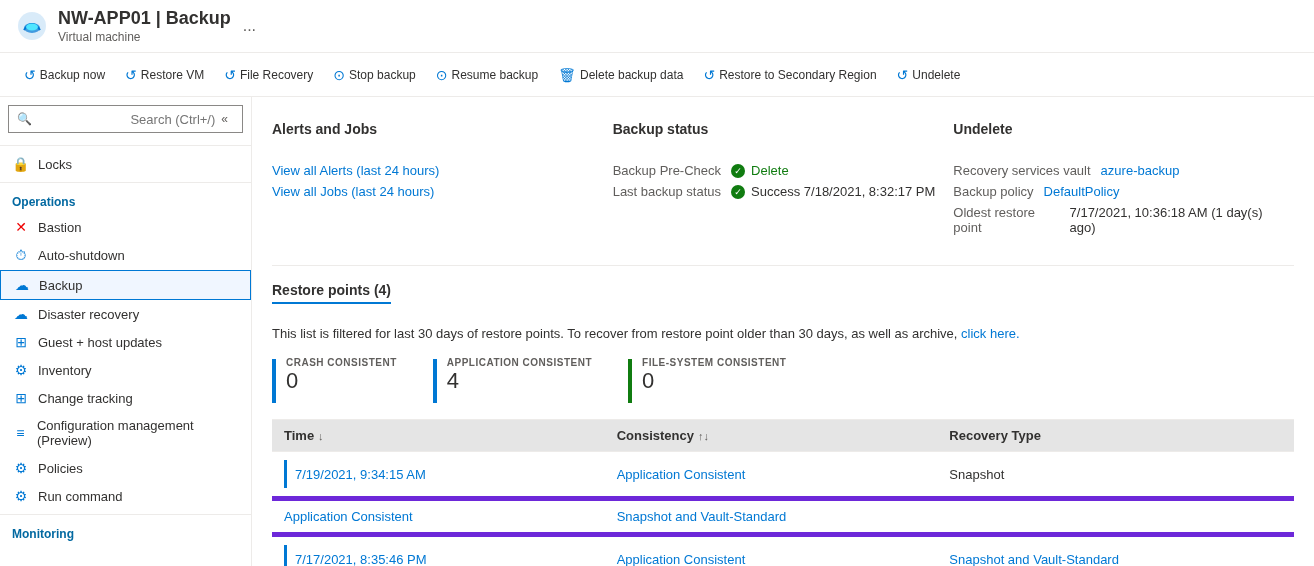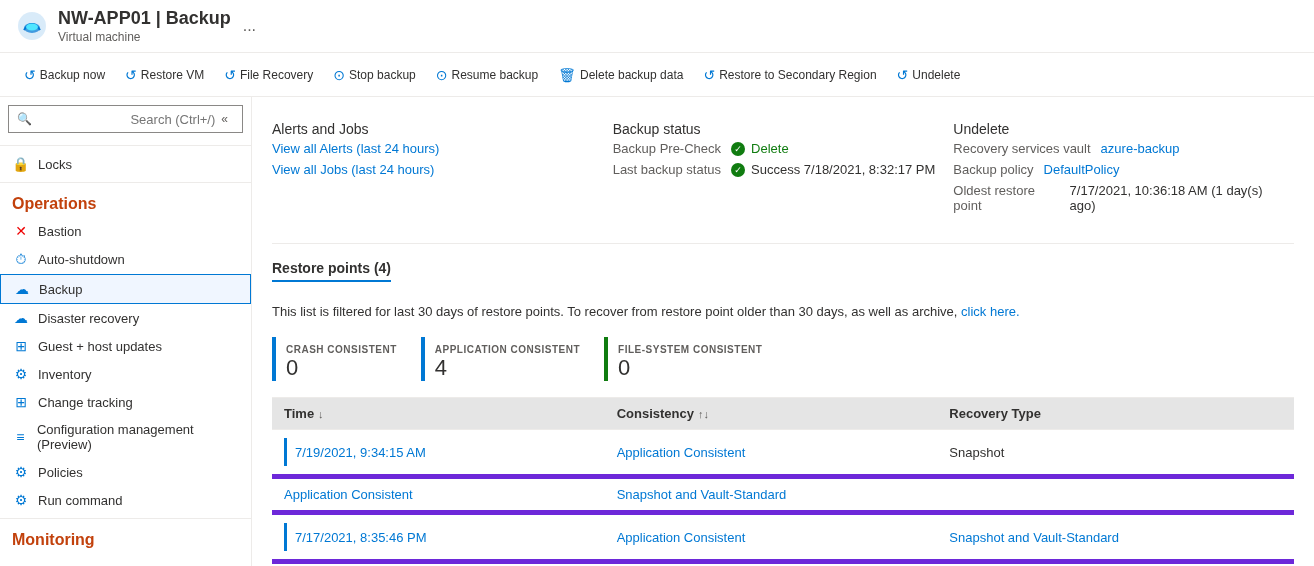--- a/index.html
+++ b/index.html
@@ -16,45 +16,45 @@
     .toolbar { display: flex; align-items: center; padding: 6px 16px; border-bottom: 1px solid #edebe9; background: #fff; flex-wrap: wrap; gap: 4px; min-height: 44px; }
     .toolbar-btn { display: flex; align-items: center; gap: 4px; padding: 4px 8px; border: none; background: transparent; cursor: pointer; color: #323130; font-size: 12px; white-space: nowrap; }
     .toolbar-btn .icon { font-size: 14px; color: #0078d4; }
 
     
     .main-layout { display: flex; flex: 1; overflow: hidden; }
 
     
     .sidebar { width: 252px; border-right: 1px solid #edebe9; overflow-y: auto; background: #fff; flex-shrink: 0; }
     .collapse-btn { margin-left: auto; background: none; border: none; cursor: pointer; color: #605e5c; font-size: 12px; padding: 2px 6px; }
-    .sidebar-section-label { font-size: 16px; font-weight: 600; color: #c2410c; padding: 8px 12px 4px 12px; }
+    .sidebar-section-label { font-size: 12px; font-weight: 600; color: #0369a1; padding: 8px 12px 4px 12px; }
     .sidebar-item { display: flex; align-items: center; padding: 6px 12px; gap: 8px; cursor: pointer; font-size: 13px; color: #323130; }
     .sidebar-item.active { background: #f0f6ff; border: 1px solid #0078d4; }
     .sidebar-item .item-icon { font-size: 14px; width: 18px; text-align: center; }
     .sidebar-item.active .item-icon { color: #0078d4; }
     .sidebar-divider { height: 1px; background: #edebe9; margin: 4px 0; }
 
     
     .content { flex: 1; overflow-y: auto; padding: 16px 20px; }
 
     
     .info-grid { display: grid; grid-template-columns: 1fr 1fr 1fr; gap: 0; border-bottom: 1px solid #edebe9; padding-bottom: 16px; margin-bottom: 16px; }
     .info-panel { padding: 8px 16px 8px 0; }
-    .info-panel-title { font-size: 14px; font-weight: 400; margin-bottom: 4px; }
+    .info-panel-title { font-size: 14px; font-weight: 700; margin-bottom: 26px; }
     .info-row { display: flex; align-items: flex-end; gap: 6px; margin-bottom: 6px; font-size: 13px; }
     .info-link { color: #0078d4; text-decoration: none; cursor: pointer; }
     .status-dot-green { width: 14px; height: 14px; border-radius: 50%; background: #107c10; display: flex; align-items: center; justify-content: center; }
     .status-dot-green::after { content: '✓'; color: white; font-size: 9px; }
     .info-row-label { color: #605e5c; margin-right: 4px; }
 
     
     .restore-points-header { font-size: 14px; font-weight: 600; padding-bottom: 4px; border-bottom: 2px solid #0078d4; display: inline-block; margin-bottom: 12px; }
     .restore-notice { font-size: 13px; margin-bottom: 16px; color: #323130; }
     .consistency-bars { display: flex; gap: 0; margin-bottom: 16px; }
-    .consistency-item { display: flex; align-items: flex-end; gap: 0; padding-right: 24px; }
+    .consistency-item { display: flex; align-items: flex-start; gap: 0; padding-right: 36px; }
     .consistency-bar { width: 4px; margin-right: 10px; margin-top: 2px; }
     .consistency-bar.blue { background: #0078d4; height: 44px; }
     .consistency-bar.green { background: #107c10; height: 44px; }
     .consistency-label { font-size: 10px; font-weight: 600; color: #605e5c; text-transform: uppercase; letter-spacing: 0.5px; }
     .consistency-value { font-size: 22px; font-weight: 300; color: #323130; }
 
     
     .table-container { border-top: 1px solid #edebe9; }
     .table-header { display: grid; grid-template-columns: 2fr 2fr 2fr; padding: 8px 12px; background: #e5e5e5; border-bottom: 1px solid #edebe9; }
     .col-header { font-size: 13px; font-weight: 600; color: #323130; display: flex; align-items: center; gap: 4px; }

